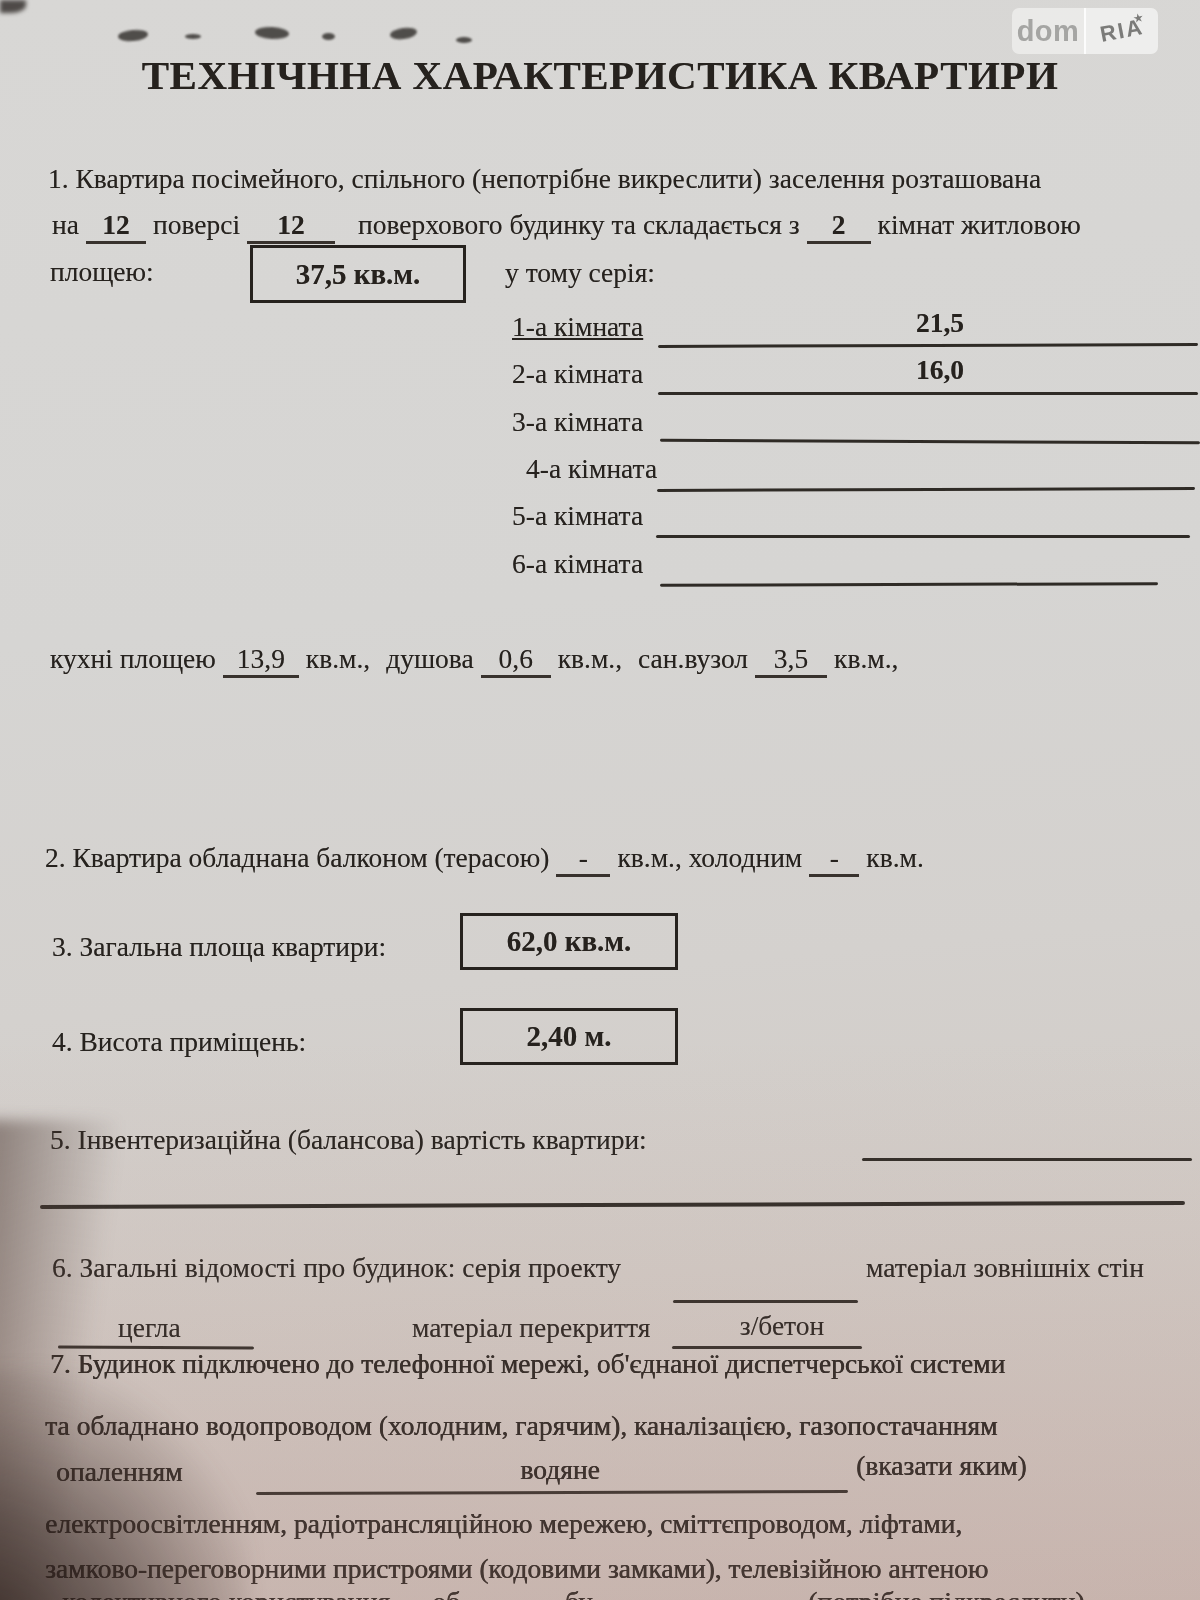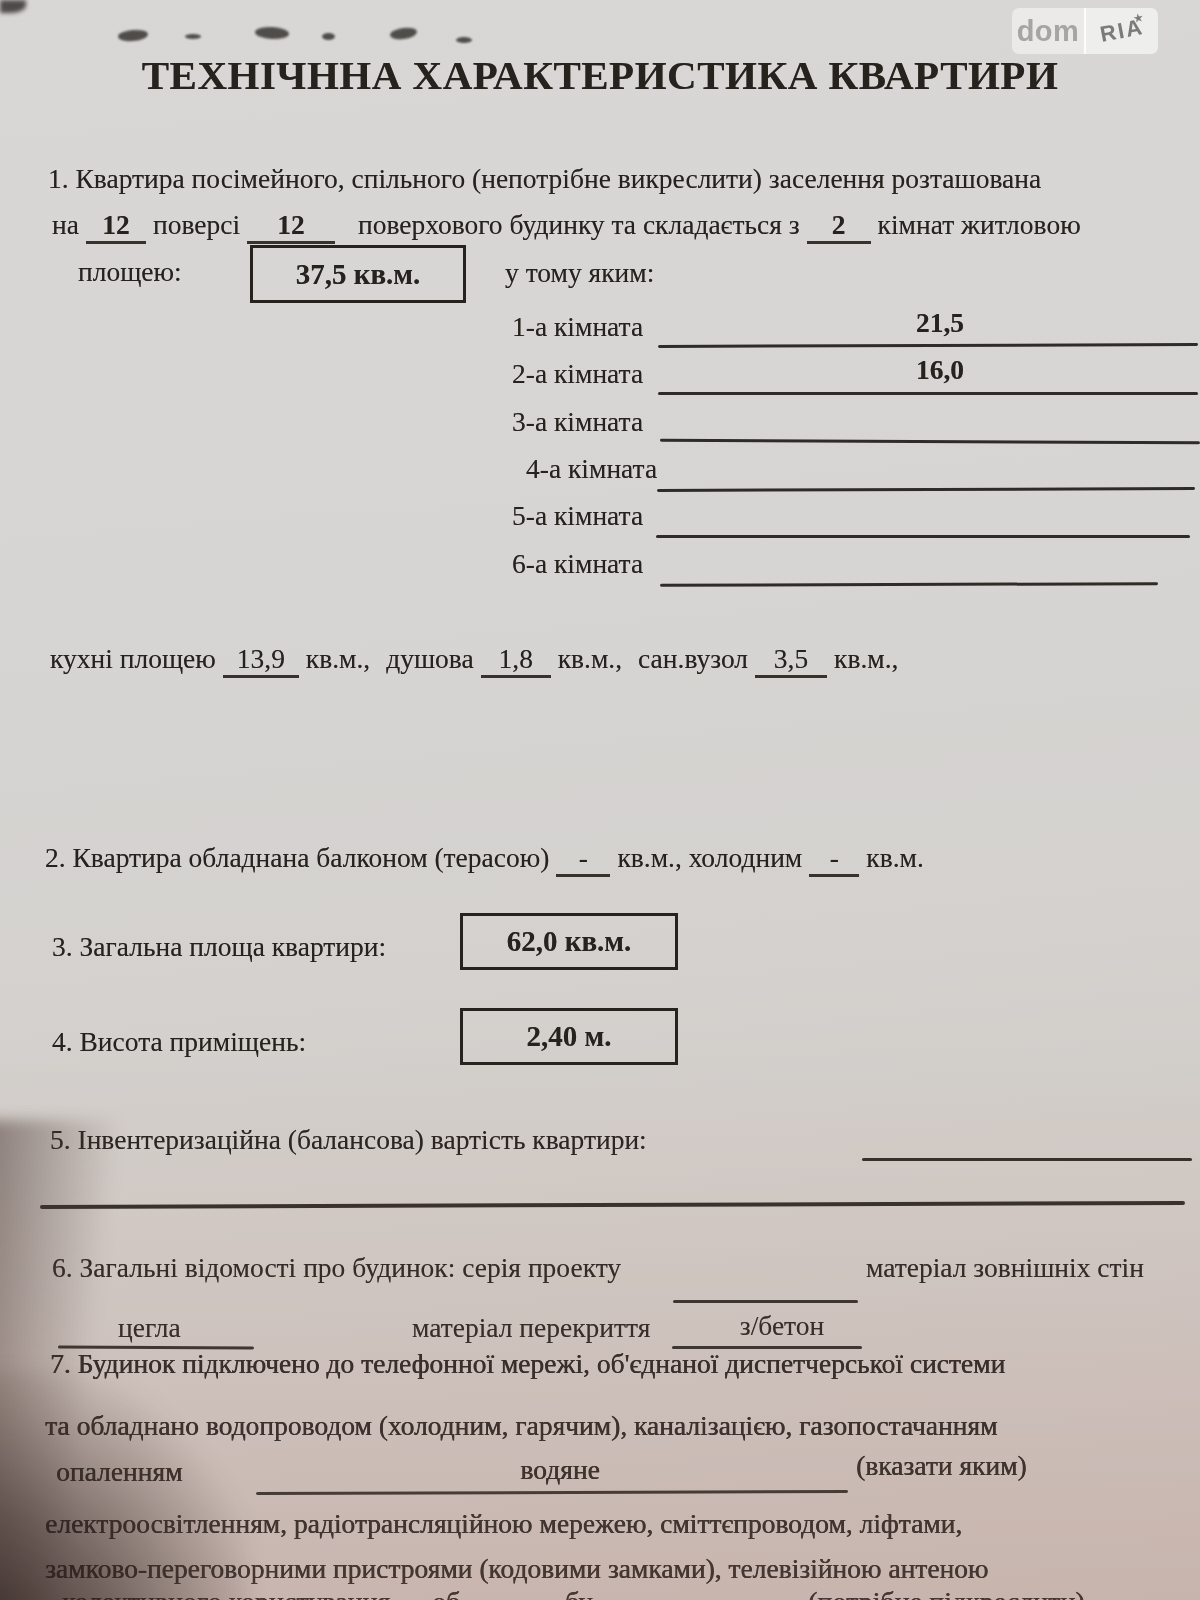--- a/index.html
+++ b/index.html
@@ -69,25 +69,25 @@
   <div class="smudge" style="left:456px;top:37px;width:16px;height:6px;"></div>
 
   <div class="t bold" style="left:0; top:52px; width:1200px; text-align:center; font-size:41px; letter-spacing:0.5px;">ТЕХНІЧННА ХАРАКТЕРИСТИКА КВАРТИРИ</div>
 
   <div class="t" style="left:48px; top:163px;">1.  Квартира посімейного, спільного (непотрібне викреслити) заселення розташована</div>
 
   <div class="t" style="left:52px; top:209px;">
     <span>на</span><span class="uv bold" style="min-width:56px;">12</span><span>поверсі</span><span class="uv bold" style="min-width:84px;">12</span><span class="ml">поверхового будинку та складається з</span><span class="uv bold" style="min-width:60px;">2</span><span>кімнат житловою</span>
   </div>
 
-  <div class="t" style="left:50px; top:256px;margin-left:28px;">площею:</div>
+  <div class="t" style="left:50px; top:256px;">площею:</div>
   <div class="box" style="left:250px; top:245px; width:210px; height:52px;">37,5 кв.м.</div>
-  <div class="t" style="left:505px; top:257px;">у тому яким:</div>
+  <div class="t" style="left:505px; top:257px;">у тому серія:</div>
 
-  <div class="t" style="left:512px; top:311px;">1-а кімната</div>
+  <div class="t" style="left:512px; top:311px;text-decoration:underline;">1-а кімната</div>
   <div class="t bold center" style="left:690px; top:307px; width:500px;">21,5</div>
   <div class="line rot-a" style="left:658px; top:344px; width:540px;"></div>
 
   <div class="t" style="left:512px; top:358px;">2-а кімната</div>
   <div class="t bold center" style="left:690px; top:354px; width:500px;">16,0</div>
   <div class="line" style="left:658px; top:392px; width:540px;"></div>
 
   <div class="t" style="left:512px; top:406px;">3-а кімната</div>
   <div class="t bold center" style="left:690px; top:402px; width:500px;"></div>
   <div class="line rot-b" style="left:660px; top:440px; width:540px;"></div>
@@ -98,21 +98,21 @@
 
   <div class="t" style="left:512px; top:500px;">5-а кімната</div>
   <div class="t bold center" style="left:690px; top:496px; width:500px;"></div>
   <div class="line" style="left:656px; top:535px; width:534px;"></div>
 
   <div class="t" style="left:512px; top:548px;">6-а кімната</div>
   <div class="t bold center" style="left:690px; top:544px; width:500px;"></div>
   <div class="line rot-a" style="left:660px; top:583px; width:498px;"></div>
 
   <div class="t" style="left:50px; top:643px;">
-    <span>кухні площею</span><span class="uv" style="min-width:72px;">13,9</span><span>кв.м.,</span><span class="ml">душова</span><span class="uv" style="min-width:66px;">1,8</span><span>кв.м.,</span><span class="ml">сан.вузол</span><span class="uv" style="min-width:68px;">3,5</span><span>кв.м.,</span>
+    <span>кухні площею</span><span class="uv" style="min-width:72px;">13,9</span><span>кв.м.,</span><span class="ml">душова</span><span class="uv" style="min-width:66px;">0,6</span><span>кв.м.,</span><span class="ml">сан.вузол</span><span class="uv" style="min-width:68px;">3,5</span><span>кв.м.,</span>
   </div>
 
 
 
   <div class="t" style="left:45px; top:842px;">
     <span>2. Квартира обладнана балконом (терасою)</span><span class="uv" style="min-width:50px;">-</span><span>кв.м., холодним</span><span class="uv" style="min-width:46px;">-</span><span>кв.м.</span>
   </div>
 
   <div class="t" style="left:52px; top:931px;">3. Загальна площа квартири:</div>
   <div class="box" style="left:460px; top:913px; width:212px; height:51px;">62,0 кв.м.</div>

